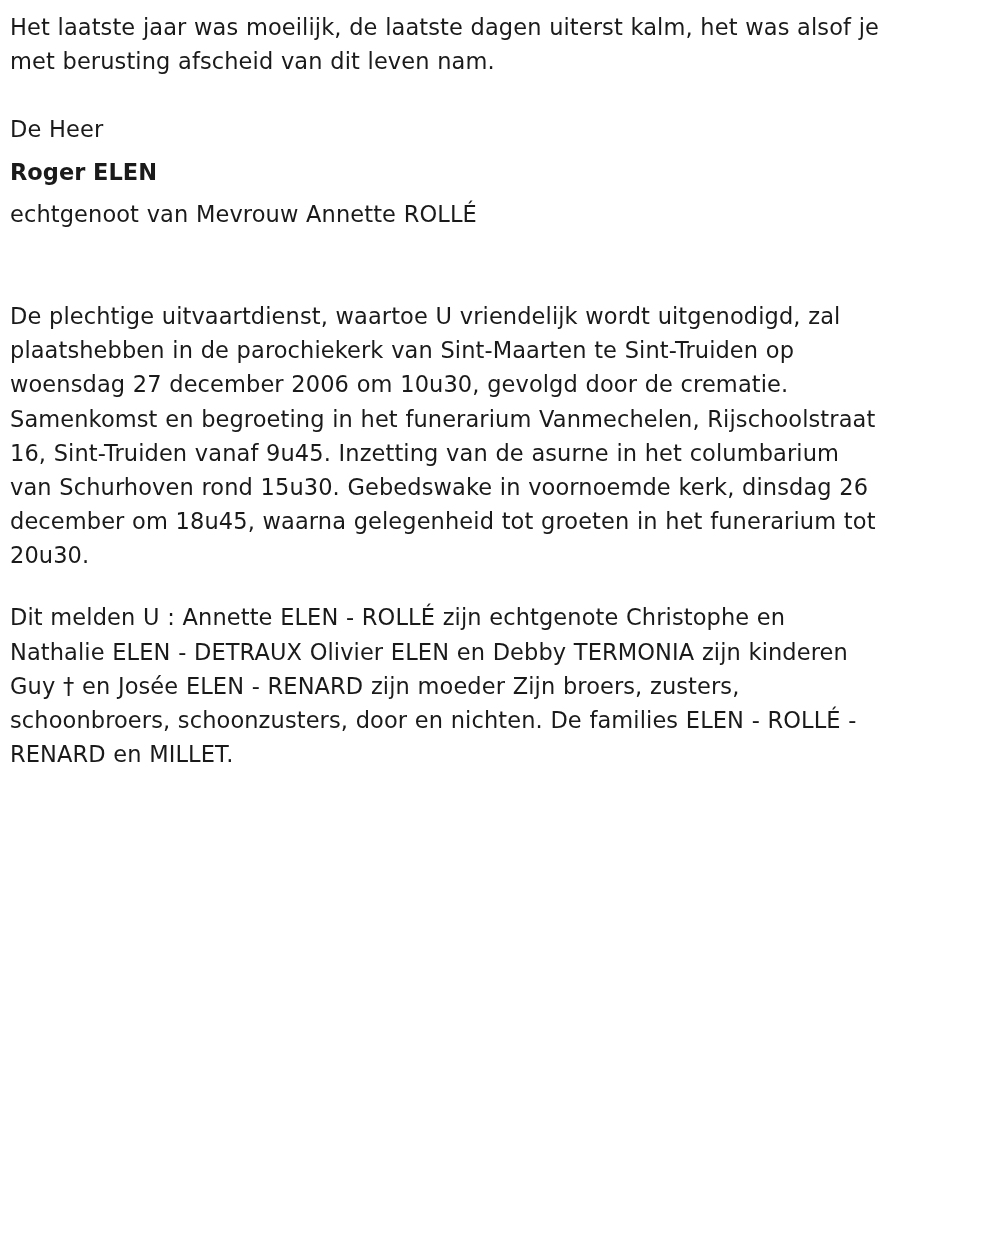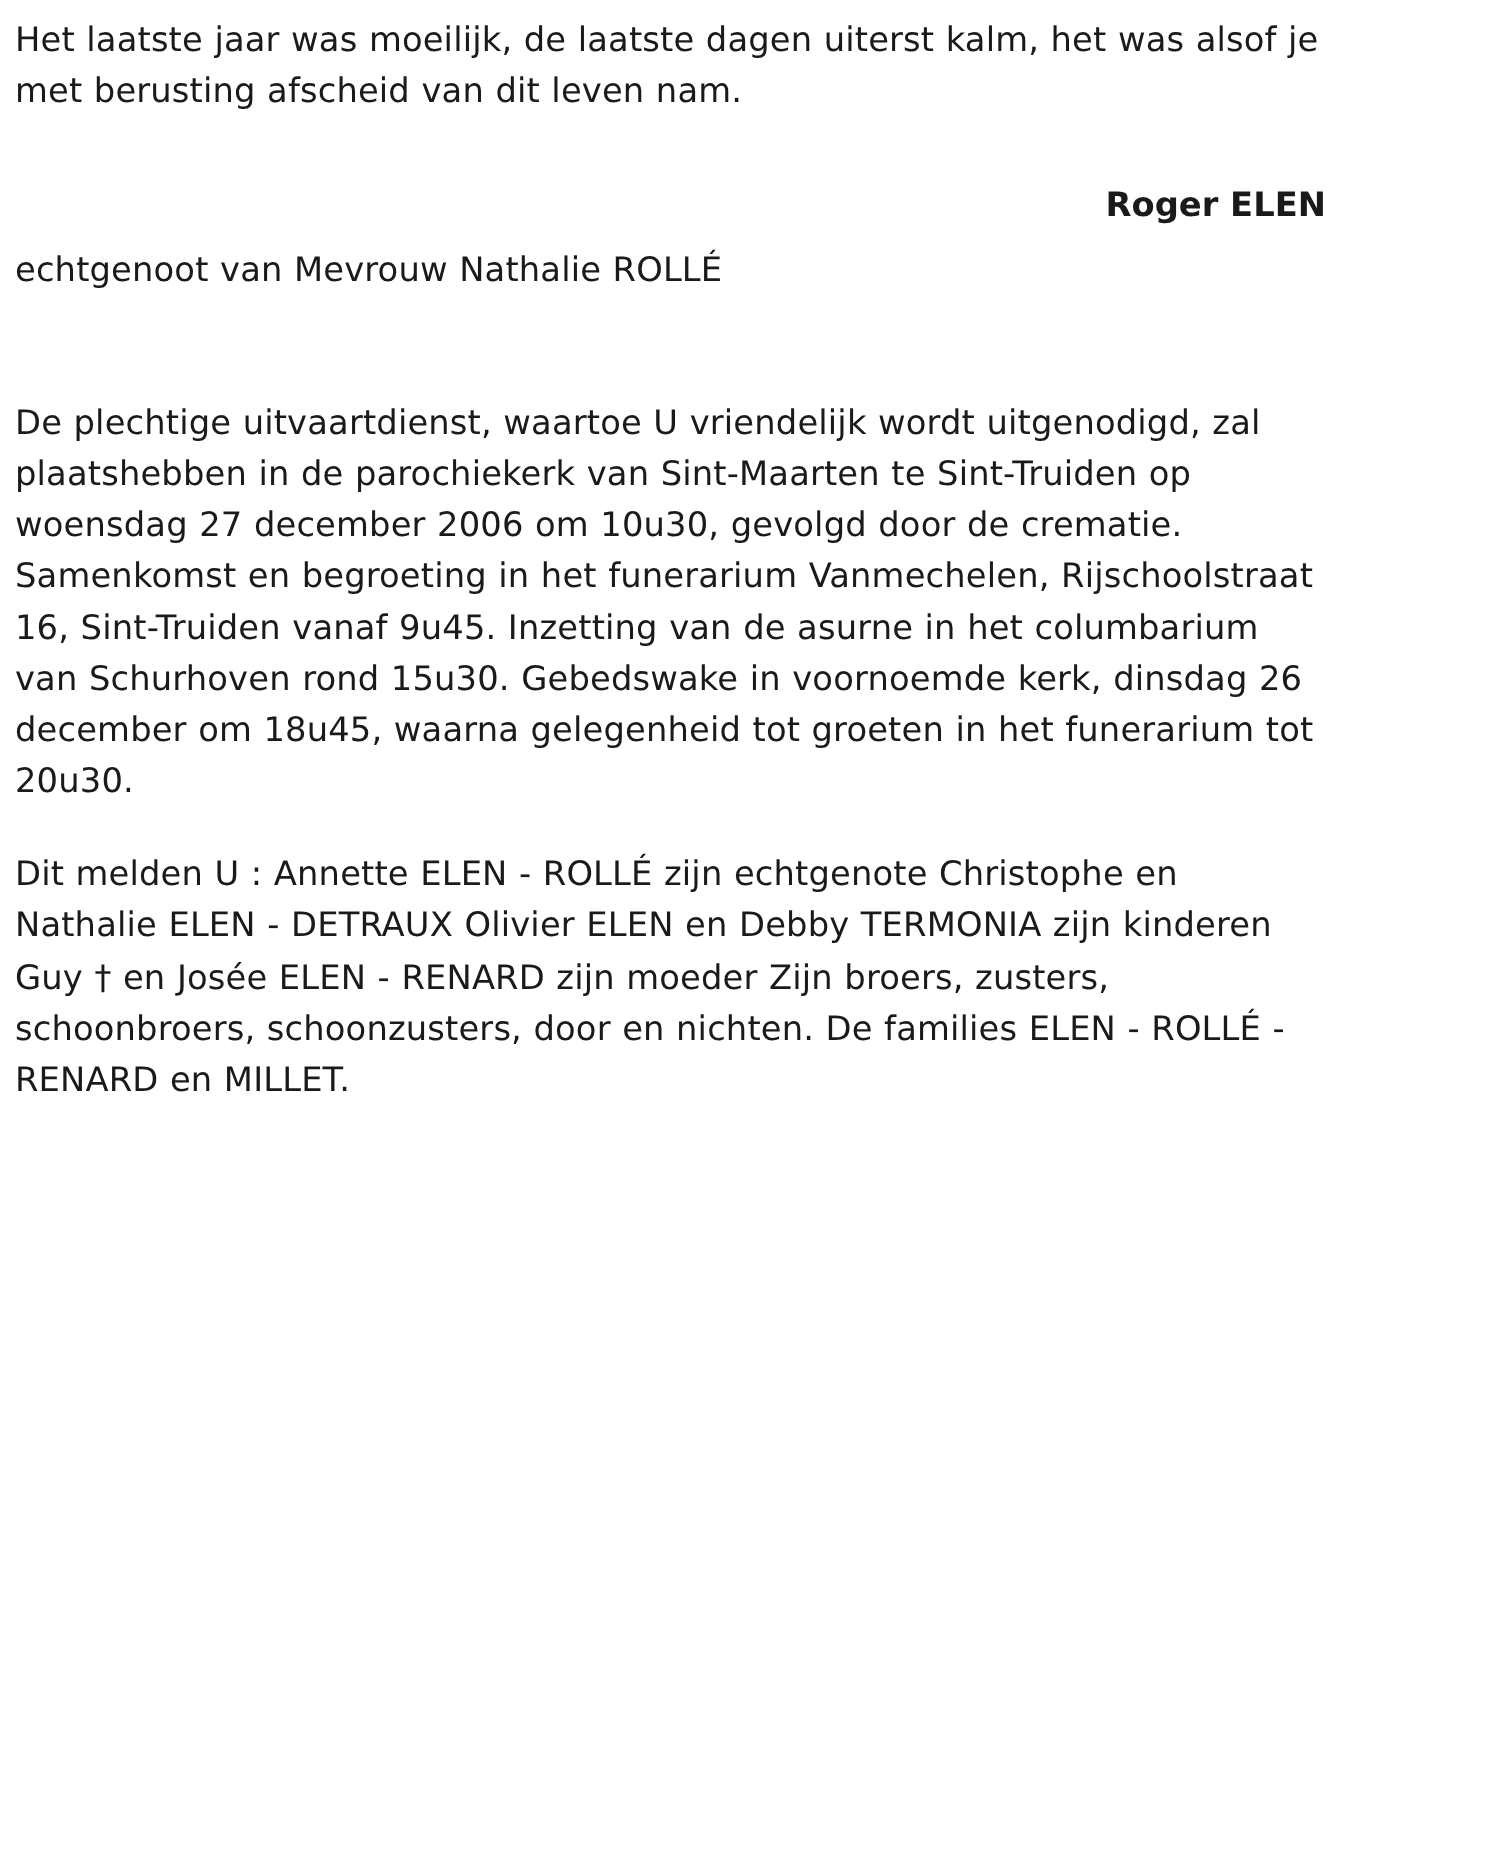--- a/index.html
+++ b/index.html
@@ -26,40 +26,40 @@
     word-spacing: 0.4px;
   }
   .gap-lg { height: 34px; }
   .gap-md { height: 28px; }
   .gap-sm { height: 8px; }
   .name {
     font-weight: bold;
     font-size: 22.5px;
     line-height: 1.52;
     margin: 0;
-    text-align: right;
   }
 </style>
 </head>
 <body>
 
 <div class="page">
 
   <p class="para">Het laatste jaar was moeilijk, de laatste dagen uiterst kalm, het was alsof je met berusting afscheid van dit leven nam.</p>
 
   <div class="gap-lg"></div>
 
+  <p class="para">De Heer</p>
 
   <div class="gap-sm"></div>
 
   <p class="name">Roger ELEN</p>
 
   <div class="gap-sm"></div>
 
-  <p class="para">echtgenoot van Mevrouw Nathalie ROLLÉ</p>
+  <p class="para">echtgenoot van Mevrouw Annette ROLLÉ</p>
 
   <div class="gap-lg"></div>
 
 
   <div class="gap-lg"></div>
 
   <p class="para">De plechtige uitvaartdienst, waartoe U vriendelijk wordt uitgenodigd, zal plaatshebben in de parochiekerk van Sint-Maarten te Sint-Truiden op woensdag 27 december 2006 om 10u30, gevolgd door de crematie. Samenkomst en begroeting in het funerarium Vanmechelen, Rijschoolstraat 16, Sint-Truiden vanaf 9u45. Inzetting van de asurne in het columbarium van Schurhoven rond 15u30. Gebedswake in voornoemde kerk, dinsdag 26 december om 18u45, waarna gelegenheid tot groeten in het funerarium tot 20u30.</p>
 
   <div class="gap-md"></div>
 

